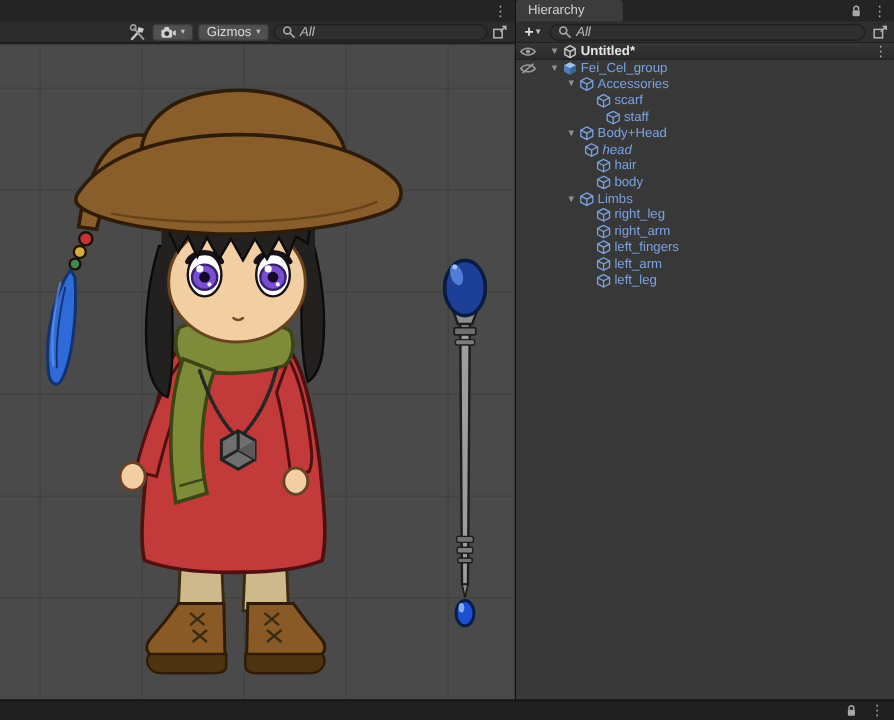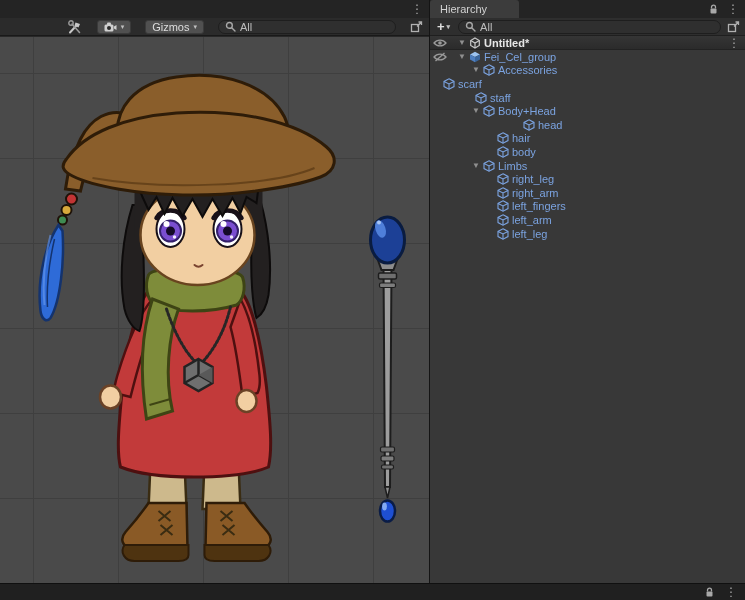--- a/index.html
+++ b/index.html
@@ -5,26 +5,26 @@
   * { margin:0; padding:0; box-sizing:border-box; }
   html,body { width:745px; height:600px; overflow:hidden; background:#282828;
     font-family:"Liberation Sans", sans-serif; font-size:11px; color:#c8c8c8; }
   #root { position:relative; width:745px; height:600px; background:#282828; }
 
   
   .left-pane { position:absolute; left:0; top:0; width:429px; height:583px; }
   .scene-tabbar { height:18px; background:#242424; display:flex; align-items:center;
     justify-content:flex-end; padding:0 6px; }
   .scene-toolbar { height:18px; background:#2b2b2b; border-bottom:1px solid #191919;
-    display:flex; align-items:center; justify-content:flex-end; gap:14px; padding:0 6px; }
+    display:flex; align-items:center; justify-content:flex-end; gap:4px; padding:0 6px; }
   .tb-btn { height:14px; background:#505050; border:1px solid #3a3a3a; border-radius:3px;
     display:flex; align-items:center; gap:4px; padding:0 6px; color:#dddddd; cursor:default; }
   .caret { font-size:7px; color:#c0c0c0; line-height:1; }
   .search-pill { height:14px; background:#2f2f2f; border:1px solid #1e1e1e; border-radius:8px;
-    display:flex; align-items:center; gap:4px; padding:0 6px; color:#bdbdbd; }
+    display:flex; align-items:center; gap:4px; padding:0 6px; color:#bdbdbd;font-style:italic; }
   .scene-search { width:178px; }
   .kebab { font-size:12px; color:#aaaaaa; line-height:1; }
   .scene-viewport { position:absolute; top:37px; left:0; width:429px; height:546px;
     background-color:#4a4a4a;
     background-image:
       linear-gradient(to right, #3f3f3f 1px, transparent 1px),
       linear-gradient(to bottom, #3f3f3f 1px, transparent 1px);
     background-size:85px 85px; background-position:33px 36px; overflow:hidden; }
   .scene-art { position:absolute; left:0; top:0; }
 
@@ -285,51 +285,51 @@
         <div class="h-row prefab" style="padding-left: 40px;">
           <span class="arrow">▼</span>
           <span class="obj-icon">
             <svg width="12" height="12" viewBox="0 0 12 12">
               <polygon points="6,0.8 11,3.4 11,8.6 6,11.2 1,8.6 1,3.4" fill="none" stroke="#7ba3e0" stroke-width="1.1"></polygon>
               <path d="M1,3.4 L6,6 L11,3.4 M6,6 V11.2" fill="none" stroke="#7ba3e0" stroke-width="1.1"></path>
             </svg>
           </span>
           <span class="label">Accessories</span>
         </div>
-        <div class="h-row prefab" style="">
+        <div class="h-row prefab" style="padding-left: 54px;">
           <span class="arrow"></span>
           <span class="obj-icon">
             <svg width="12" height="12" viewBox="0 0 12 12">
               <polygon points="6,0.8 11,3.4 11,8.6 6,11.2 1,8.6 1,3.4" fill="none" stroke="#7ba3e0" stroke-width="1.1"></polygon>
               <path d="M1,3.4 L6,6 L11,3.4 M6,6 V11.2" fill="none" stroke="#7ba3e0" stroke-width="1.1"></path>
             </svg>
           </span>
           <span class="label">scarf</span>
         </div>
-        <div class="h-row prefab" style="padding-left: 32px;">
+        <div class="h-row prefab" style="padding-left: 62px;">
           <span class="arrow"></span>
           <span class="obj-icon">
             <svg width="12" height="12" viewBox="0 0 12 12">
               <polygon points="6,0.8 11,3.4 11,8.6 6,11.2 1,8.6 1,3.4" fill="none" stroke="#7ba3e0" stroke-width="1.1"></polygon>
               <path d="M1,3.4 L6,6 L11,3.4 M6,6 V11.2" fill="none" stroke="#7ba3e0" stroke-width="1.1"></path>
             </svg>
           </span>
           <span class="label">staff</span>
         </div>
         <div class="h-row prefab" style="padding-left: 40px;">
           <span class="arrow">▼</span>
           <span class="obj-icon">
             <svg width="12" height="12" viewBox="0 0 12 12">
               <polygon points="6,0.8 11,3.4 11,8.6 6,11.2 1,8.6 1,3.4" fill="none" stroke="#7ba3e0" stroke-width="1.1"></polygon>
               <path d="M1,3.4 L6,6 L11,3.4 M6,6 V11.2" fill="none" stroke="#7ba3e0" stroke-width="1.1"></path>
             </svg>
           </span>
           <span class="label">Body+Head</span>
         </div>
-        <div class="h-row prefab" style="padding-left: 80px;">
+        <div class="h-row prefab" style="padding-left: 44px; font-style: italic;">
           <span class="arrow"></span>
           <span class="obj-icon">
             <svg width="12" height="12" viewBox="0 0 12 12">
               <polygon points="6,0.8 11,3.4 11,8.6 6,11.2 1,8.6 1,3.4" fill="none" stroke="#7ba3e0" stroke-width="1.1"></polygon>
               <path d="M1,3.4 L6,6 L11,3.4 M6,6 V11.2" fill="none" stroke="#7ba3e0" stroke-width="1.1"></path>
             </svg>
           </span>
           <span class="label">head</span>
         </div>
         <div class="h-row prefab" style="padding-left: 54px;">

